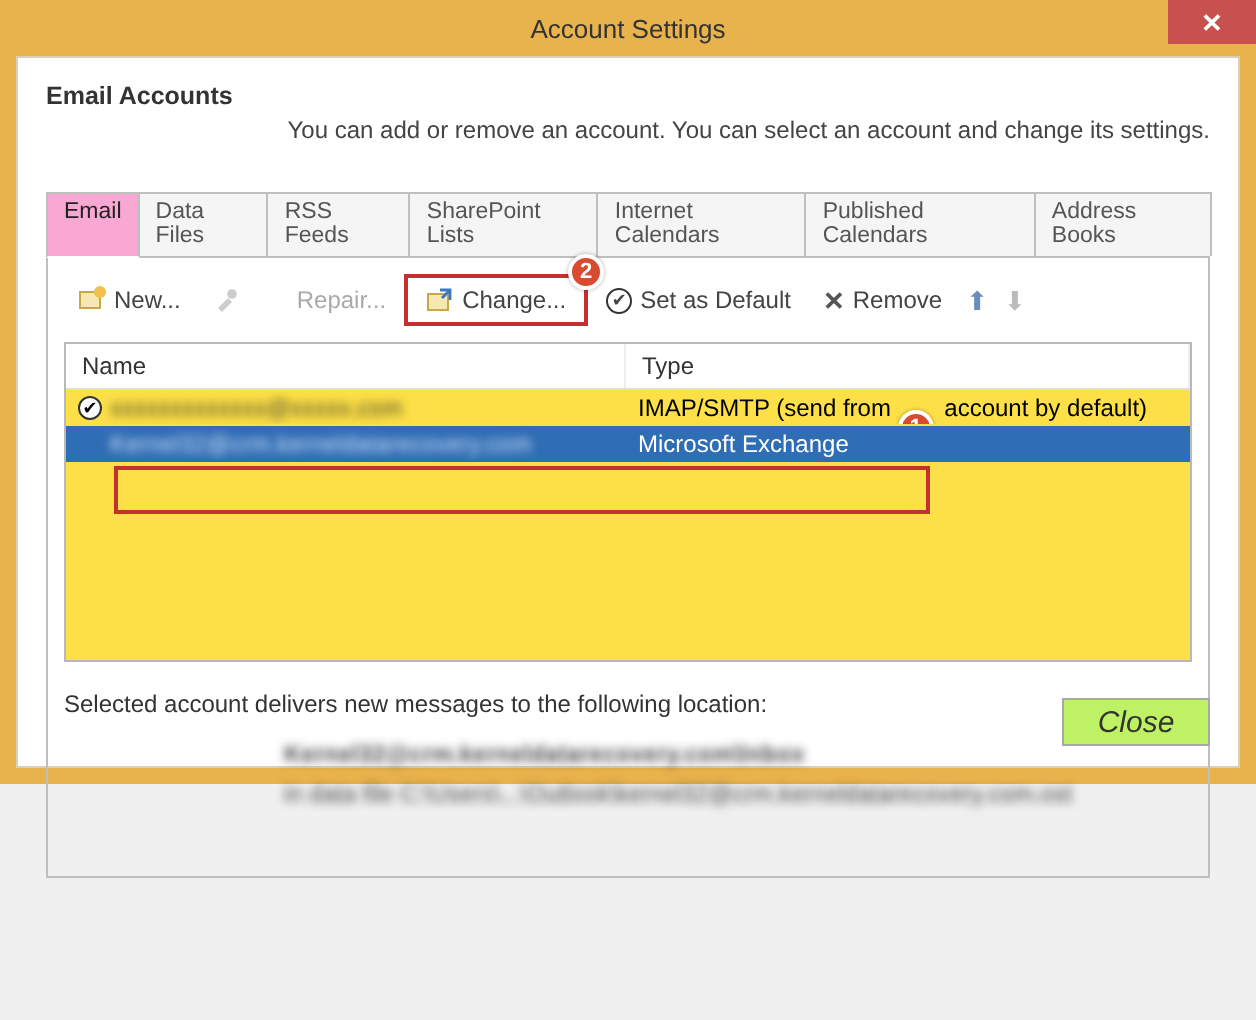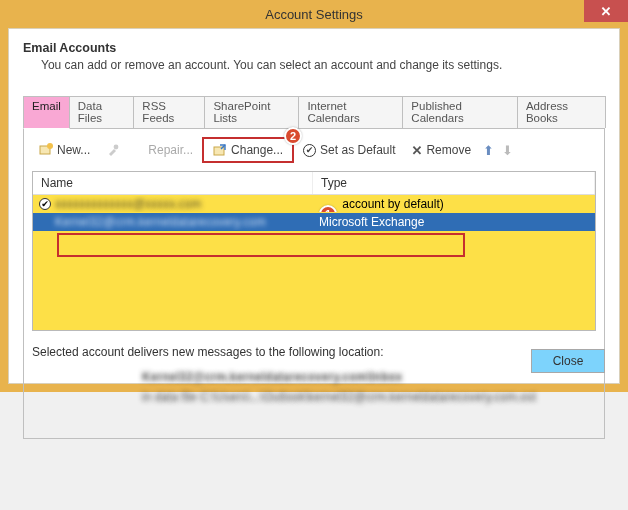--- a/index.html
+++ b/index.html
@@ -54,20 +54,21 @@
   }
   .section-title {
     font-weight: bold;
     font-size: 12.5px;
     color: #333;
   }
   .section-desc {
     color: #444;
     margin: 3px 0 0 18px;
     font-size: 12px;
+    text-align: right;
   }
   .tabs {
     margin-top: 24px;
     display: flex;
     gap: 0;
     border-bottom: 1px solid #bfbfbf;
     position: relative;
   }
   .tab {
     padding: 3px 8px 4px 8px;
@@ -193,24 +194,25 @@
   }
   .footer {
     position: absolute;
     right: 14px;
     bottom: 10px;
   }
   .btn {
     min-width: 74px;
     height: 24px;
     border: 1px solid #a8a8a8;
-    background: #7dd3fc;
-    font-size: 12px;
+    background: #bef264;
+    font-size: 15px;
     cursor: pointer;
     color: #333;
+    font-style: italic;
   }
   .chk-icon {
     width: 13px; height: 13px; border-radius: 50%;
     background: #fff; border: 1.5px solid #333;
     display: inline-flex; align-items: center; justify-content: center;
     font-size: 9px; line-height: 1;
   }
   .up-ico, .down-ico { font-size: 13px; color: #6a8dc0; padding: 0 3px; }
   .down-ico { color: #bbb; }
   svg { display: block; }
@@ -293,21 +295,21 @@
           <div class="col col-name">Name</div>
           <div class="col col-type">Type</div>
         </div>
         <div class="grid-body">
           <div class="row row1">
             <div class="cell name col-name">
               <span class="chk-icon" style="width:12px;height:12px">✔</span>
               <span class="blur">xxxxxxxxxxxxx@xxxxx.com</span>
             </div>
             <div class="cell col-type">
-              <span style="position:relative;display:inline-block;width:20px;">
+              <span>IMAP/SMTP (send from </span><span style="position:relative;display:inline-block;width:20px;">
                 <span class="callout" style="top:-3px;left:0;">1</span>
               </span><span> account by default)</span>
             </div>
           </div>
           <div class="row selected">
             <div class="cell col-name" style="padding-left:22px">
               <span class="blur">Kernel32@crm.kerneldatarecovery.com</span>
             </div>
             <div class="cell col-type">Microsoft Exchange</div>
           </div>

